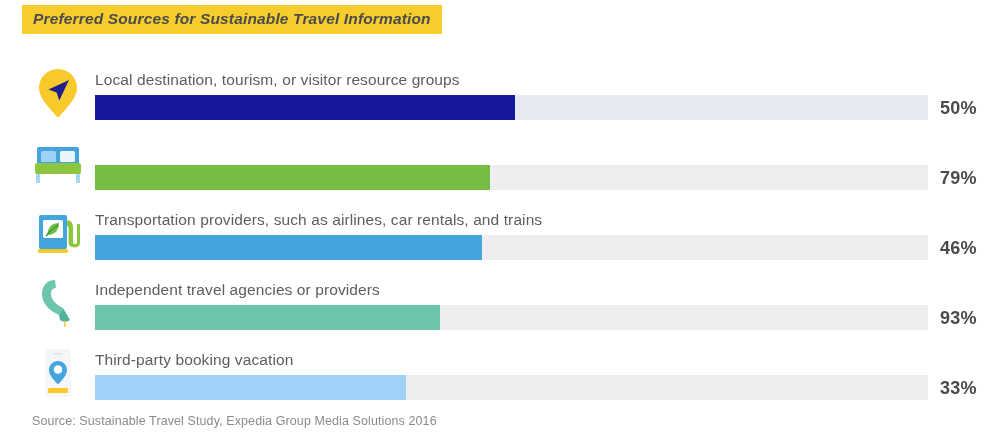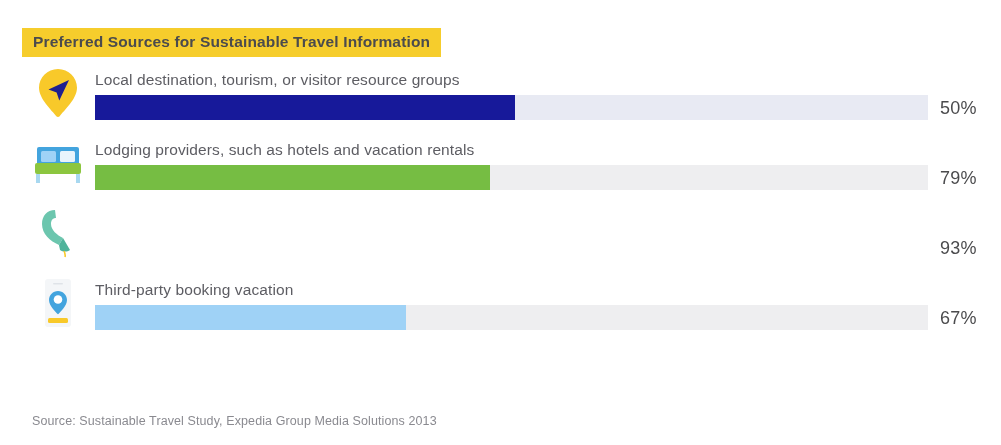--- a/index.html
+++ b/index.html
@@ -18,21 +18,22 @@
     position: relative;
     width: 1001px;
     height: 445px;
     background: #ffffff;
   }
 
   
   .title-wrap {
     position: absolute;
     left: 22px;
-    top: 28px;
+    top: 5px;
+    font-style: italic;
   }
   .title {
     display: inline-block;
     background: #f6cd2c;
     color: #4b4b4d;
     font-size: 15.5px;
     font-weight: bold;
     letter-spacing: 0.15px;
     padding: 6px 11px 7px 11px;
     line-height: 1;
@@ -92,21 +93,21 @@
     position: absolute;
     left: 0;
     top: 0;
     height: 25px;
   }
   .pct {
     position: absolute;
     left: 940px;
     top: 34px;
     font-size: 18px;
-    font-weight: normal;
+    font-weight: bold;
     color: #4b4b4d;
     letter-spacing: 0.2px;
     line-height: 24px;
   }
 
   
   .source {
     position: absolute;
     left: 32px;
     top: 414px;
@@ -148,56 +149,80 @@
         <svg width="48" height="44" viewBox="0 0 48 44" xmlns="http://www.w3.org/2000/svg">
           <rect x="3" y="6" width="42" height="18" rx="2" fill="#43a4de"></rect>
           <rect x="7" y="10" width="15" height="11" rx="1.5" fill="#9fd2f6"></rect>
           <rect x="26" y="10" width="15" height="11" rx="1.5" fill="#e9f4fc"></rect>
           <rect x="1" y="22" width="46" height="11" rx="2" fill="#8cc63f"></rect>
           <rect x="2" y="33" width="4" height="9" fill="#a8d8f0"></rect>
           <rect x="42" y="33" width="4" height="9" fill="#a8d8f0"></rect>
         </svg>
       </div>
       <div class="row-body">
-        <div class="row-label">Lodging providers, such as hotels and vacation rentals</div>
         <div class="track">
           <div class="bar" style="width:395px;background:#76bd43;"></div>
         </div>
       </div>
       <div class="pct">79%</div>
     </div>
 
+    <div class="row">
+      <div class="icon-cell">
+        <svg width="46" height="48" viewBox="0 0 46 48" xmlns="http://www.w3.org/2000/svg">
+          <path d="M31 11 C37 11 38 15 38 19 L38 33 C38 36 42 36 42 33 L42 15 L45 15 L45 34 C45 40 33.5 40 33.5 33.5 L33.5 20 C33.5 17 32 16 30 16 Z" fill="#8cc63f"></path>
+          <rect x="4" y="6" width="28" height="34" rx="2" fill="#43a4de"></rect>
+          <rect x="8" y="11" width="20" height="18" rx="1.5" fill="#ffffff"></rect>
+          <path d="M24 14 C24 22 19 26 12.5 26 C12.5 18 17 14 24 14 Z" fill="#6cbe45"></path>
+          <path d="M11 27 C14 23 19 18.5 23 16" stroke="#3f9b38" stroke-width="1.3" fill="none"></path>
+          <rect x="3" y="40" width="30" height="4" rx="1" fill="#f8c92a"></rect>
+        </svg>
+      </div>
+      <div class="row-body">
+        <div class="row-label">Transportation providers, such as airlines, car rentals, and trains</div>
+        <div class="track">
+          <div class="bar" style="width:387px;background:#43a4de;"></div>
+        </div>
+      </div>
+      <div class="pct">46%</div>
+    </div>
 
     <div class="row">
       <div class="icon-cell">
         <svg width="42" height="52" viewBox="0 0 42 52" xmlns="http://www.w3.org/2000/svg">
           <path d="M18 3 C10 3 5 9 5 17 C5 27 13 34 22 38 L26 31 C20 28 14 23 14 17 C14 13 16 11 19 11 Z" fill="#6cc6ae"></path>
           <path d="M26 31 L33 43 C30 45 26 45 23 43 L22 38 Z" fill="#4fb39a"></path>
           <path d="M27 44 C28 46 28.5 48 28 50" stroke="#f8c92a" stroke-width="1.6" fill="none"></path>
         </svg>
+      </div>
+      <div class="row-body">
+        <div class="row-label">Independent travel agencies or providers</div>
+        <div class="track">
+          <div class="bar" style="width:345px;background:#6cc6ae;"></div>
+        </div>
       </div>
       <div class="pct">93%</div>
     </div>
 
     <div class="row">
       <div class="icon-cell">
         <svg width="34" height="50" viewBox="0 0 34 50" xmlns="http://www.w3.org/2000/svg">
           <rect x="4" y="1" width="26" height="48" rx="3" fill="#f4f6f8"></rect>
           <rect x="12" y="5" width="10" height="1.6" rx="0.8" fill="#dfe3e8"></rect>
           <path d="M17 13 C12 13 8 17 8 22 C8 28 15 34 16.3 35.8 C16.7 36.3 17.3 36.3 17.7 35.8 C19 34 26 28 26 22 C26 17 22 13 17 13 Z" fill="#43a4de"></path>
           <circle cx="17" cy="21.5" r="4.3" fill="#ffffff"></circle>
           <rect x="7" y="40" width="20" height="5" rx="1.5" fill="#f8c92a"></rect>
         </svg>
       </div>
       <div class="row-body">
         <div class="row-label">Third-party booking vacation</div>
         <div class="track">
           <div class="bar" style="width:311px;background:#9fd2f6;"></div>
         </div>
       </div>
-      <div class="pct">67%</div>
+      <div class="pct">33%</div>
     </div>
 
   </div>
 
-  <div class="source">Source: Sustainable Travel Study, Expedia Group Media Solutions 2013</div>
+  <div class="source">Source: Sustainable Travel Study, Expedia Group Media Solutions 2016</div>
 
 </div>
 
 </body></html>

